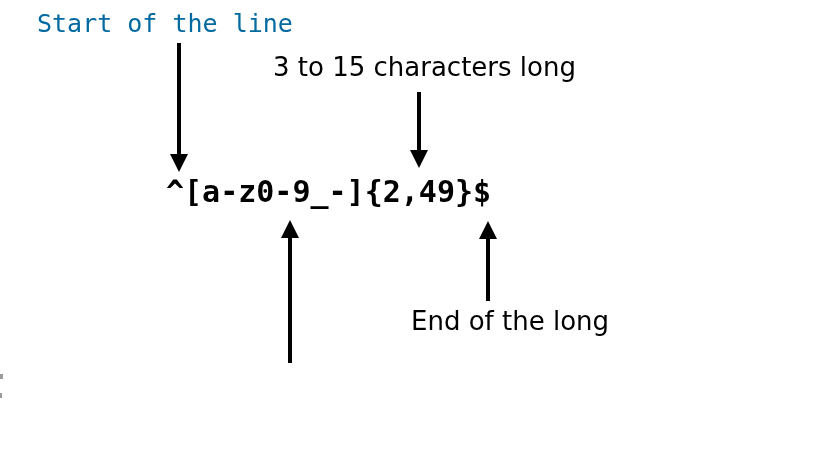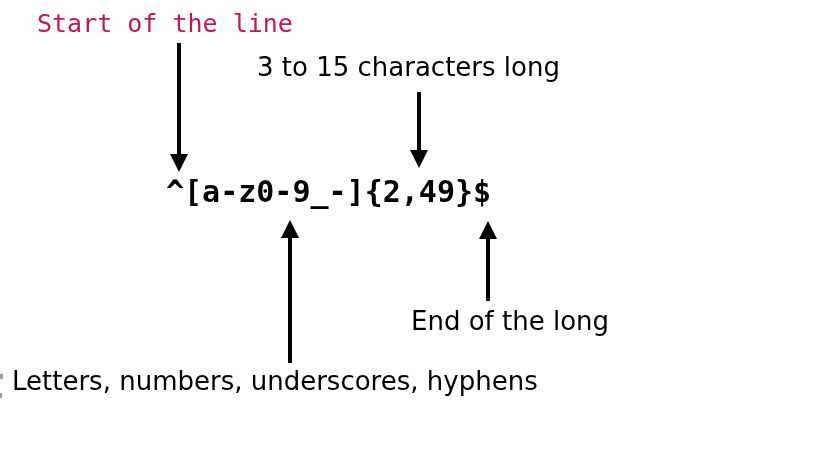--- a/index.html
+++ b/index.html
@@ -9,21 +9,21 @@
     height: 460px;
     background: #ffffff;
     color: #000000;
     overflow: hidden;
   }
   .label-mono {
     position: absolute;
     font-family: "DejaVu Sans Mono", "Liberation Mono", monospace;
     font-size: 25px;
     line-height: 1.15;
-    color: #be185d;
+    color: #0369a1;
     white-space: nowrap;
   }
   .label-sans {
     position: absolute;
     font-family: "DejaVu Sans", "Liberation Sans", sans-serif;
     font-size: 26px;
     line-height: 1.15;
     color: #000000;
     white-space: nowrap;
   }
@@ -32,21 +32,21 @@
     left: 166px;
     top: 175px;
     font-family: "DejaVu Sans Mono", "Liberation Mono", monospace;
     font-weight: bold;
     font-size: 30px;
     line-height: 1.15;
     color: #000000;
     white-space: nowrap;
   }
   .pos-start  { left: 37px;  top: 10px; }
-  .pos-length { left: 257px; top: 53px; }
+  .pos-length { left: 273px; top: 53px; }
   .pos-end    { left: 411px; top: 307px; }
   .pos-class  { left: 12px;  top: 367px; }
 
   .arrow { position: absolute; width: 18px; }
   .arrow .shaft {
     position: absolute;
     left: 7px;
     width: 4px;
     background: #000000;
   }
@@ -84,21 +84,20 @@
 <div class="canvas">
 
   <div class="label-mono pos-start">Start of the line</div>
 
   <div class="label-sans pos-length">3 to 15 characters long</div>
 
   <div class="regex">^[a-z0-9_-]{2,49}$</div>
 
   <div class="label-sans pos-end">End of the long</div>
 
-  <div class="label-sans pos-class">Letters, numbers, underscores, hyphens</div>
 
   <div class="arrow down arrow-1">
     <div class="shaft"></div>
     <div class="head"></div>
   </div>
 
   <div class="arrow down arrow-2">
     <div class="shaft"></div>
     <div class="head"></div>
   </div>

